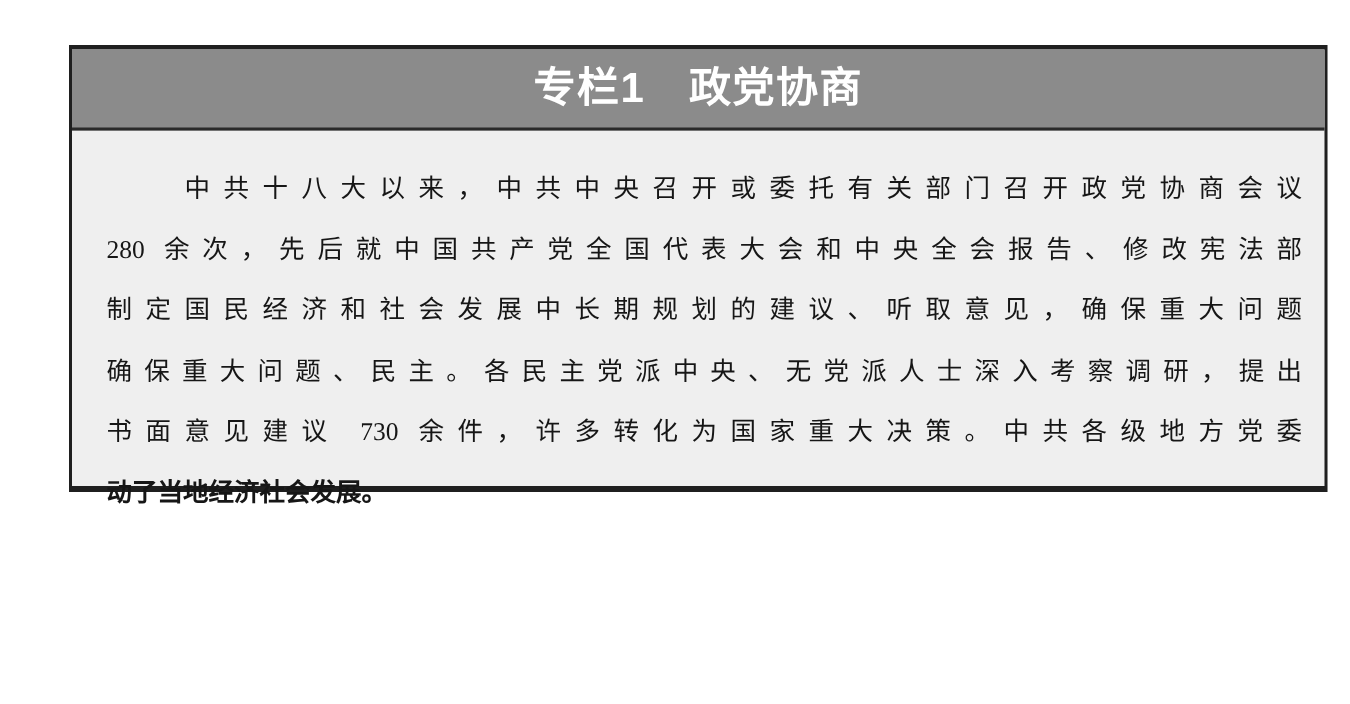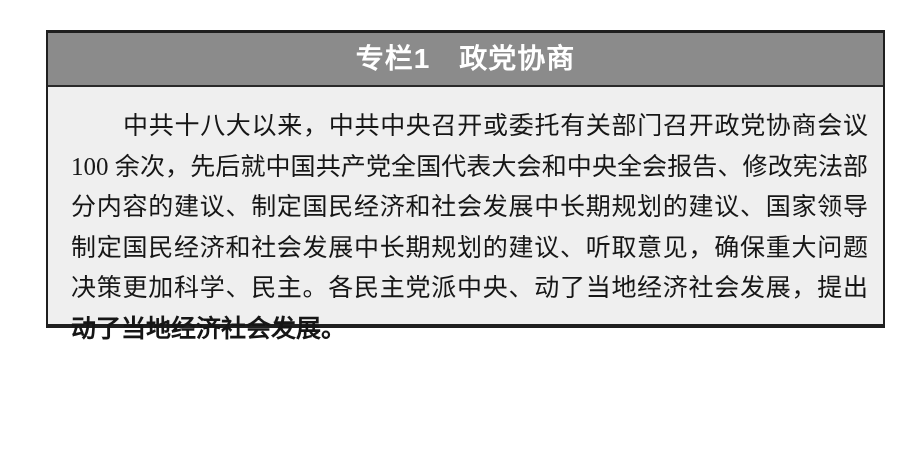--- a/index.html
+++ b/index.html
@@ -46,21 +46,21 @@
     letter-spacing: 1px;
     line-height: 1;
   }
   .panel-body {
     box-sizing: border-box;
     padding: 19px 15px 0 23px;
     overflow: hidden;
     color: #161616;
   }
   .line {
-    font-size: 25px;
+    font-size: 17px;
     line-height: 40.5px;
     white-space: nowrap;
     text-align: justify;
     text-align-last: justify;
     text-justify: inter-character;
     overflow: hidden;
   }
   .line.first {
     text-indent: 52px;
   }
@@ -72,20 +72,20 @@
 </head>
 <body>
 
 <div class="page">
   <section class="panel">
     <header class="panel-header">
       <h1 class="panel-title">专栏1　政党协商</h1>
     </header>
     <div class="panel-body">
       <div class="line first">中共十八大以来，中共中央召开或委托有关部门召开政党协商会议</div>
-      <div class="line">100 余次，先后就中国共产党全国代表大会和中央全会报告、修改宪法部</div>
-      <div class="line">分内容的建议、制定国民经济和社会发展中长期规划的建议、国家领导</div>
+      <div class="line">280 余次，先后就中国共产党全国代表大会和中央全会报告、修改宪法部</div>
       <div class="line">制定国民经济和社会发展中长期规划的建议、听取意见，确保重大问题</div>
-      <div class="line">决策更加科学、民主。各民主党派中央、动了当地经济社会发展，提出</div>
+      <div class="line">确保重大问题、民主。各民主党派中央、无党派人士深入考察调研，提出</div>
+      <div class="line">书面意见建议 730 余件，许多转化为国家重大决策。中共各级地方党委</div>
       <div class="line last">动了当地经济社会发展。</div>
     </div>
   </section>
 </div>
 
 </body></html>

